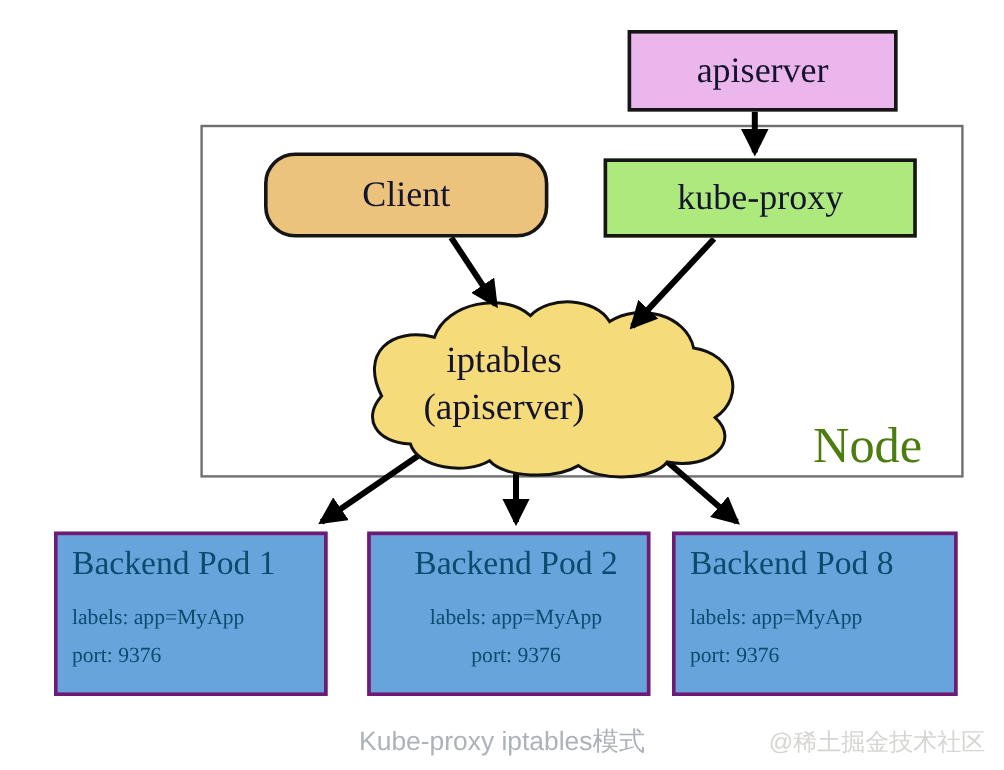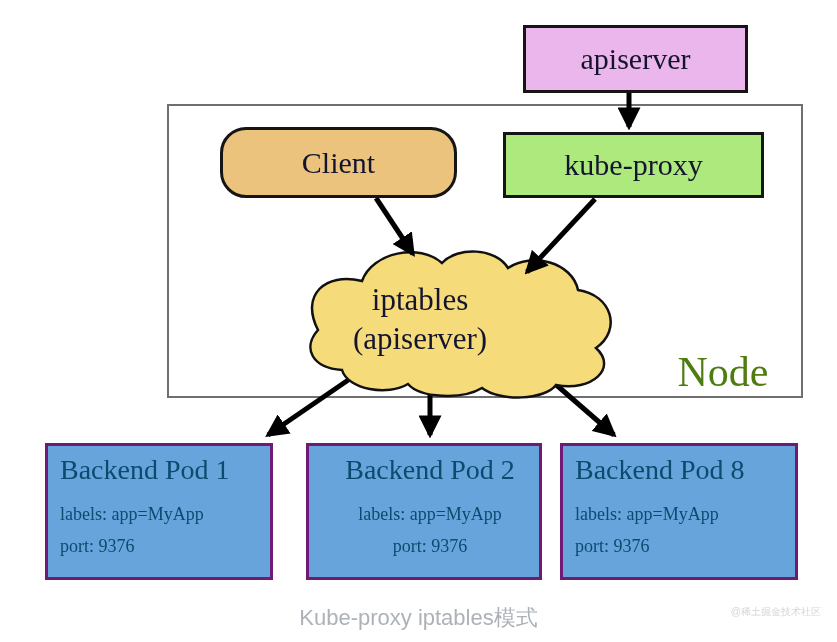--- a/index.html
+++ b/index.html
@@ -38,21 +38,21 @@
   .pod2 { left: 306px; width: 236px; text-align: center; }
   .pod3 { left: 560px; width: 238px; }
   .pod-title { font-size: 28px; margin: 2px 0 12px 0; }
   .pod-line  { font-size: 18px; line-height: 32px; }
   .caption {
     position: absolute; left: 0; top: 603px; width: 837px; text-align: center;
     font-family: "Liberation Sans", sans-serif; font-size: 22px; color: #adb2b9; z-index: 3;
   }
   .watermark {
     position: absolute; right: 16px; top: 605px;
-    font-family: "Liberation Sans", sans-serif; font-size: 10px; color: #d7d5d2; z-index: 3;
+    font-family: "Liberation Sans", sans-serif; font-size: 20px; color: #d7d5d2; z-index: 3;
   }
 </style>
 </head>
 <body>
 
 <div class="stage">
 
   <div class="node-rect"></div>
 
   <svg class="layer-svg" width="837" height="642" viewBox="0 0 837 642">

